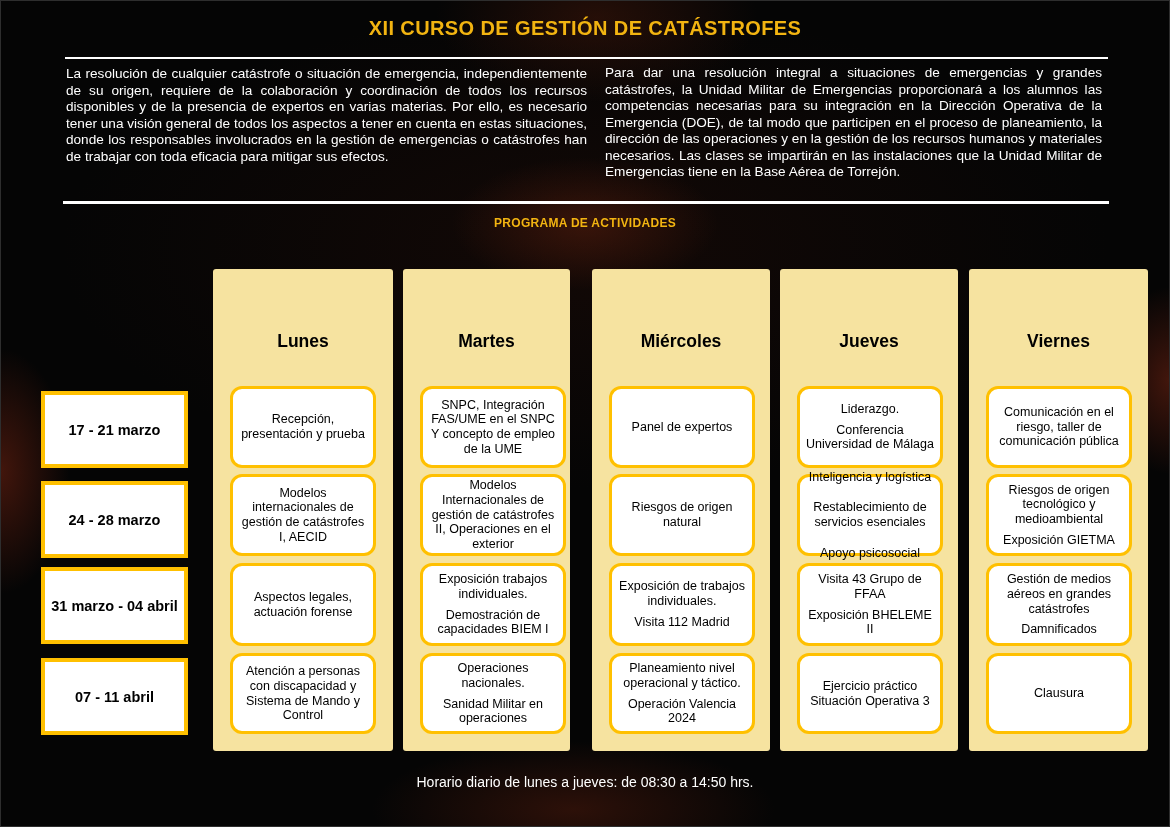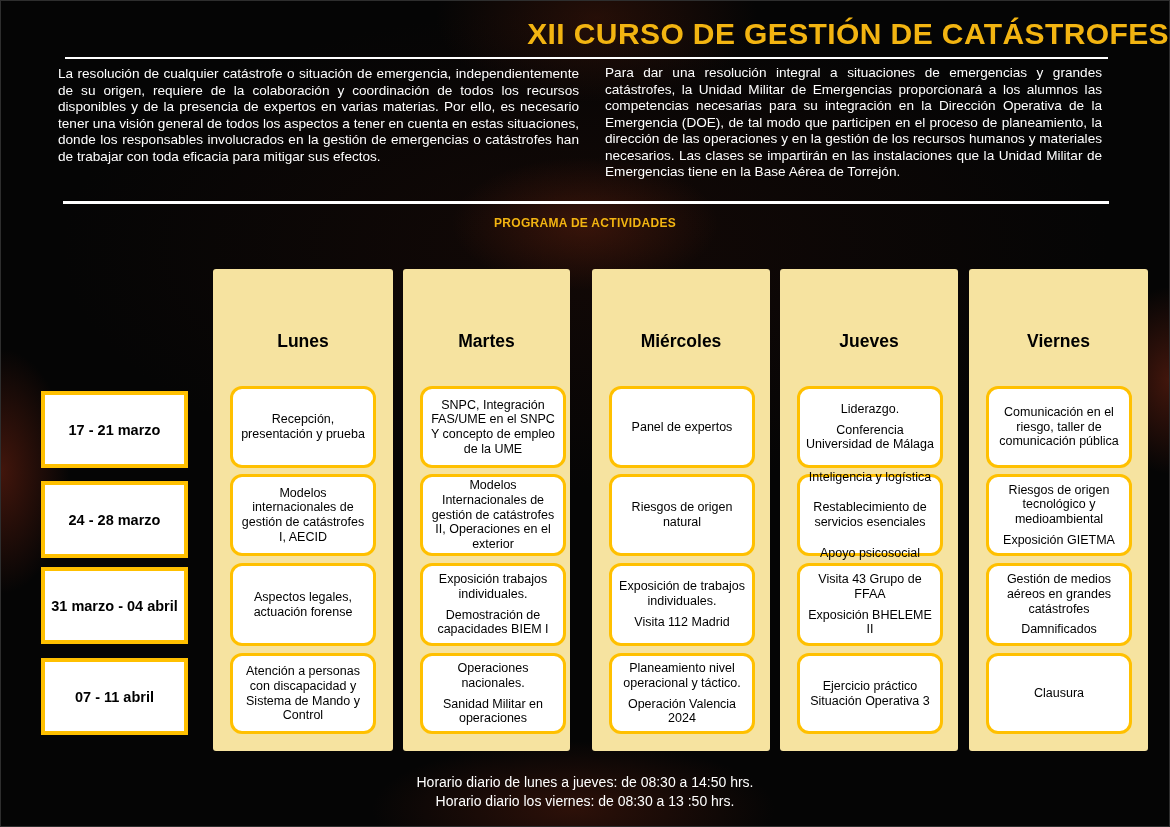--- a/index.html
+++ b/index.html
@@ -10,26 +10,26 @@
     background:
       radial-gradient(190px 95px at 50% 27%, rgba(115,38,16,0.40), transparent 70%),
       radial-gradient(230px 120px at 51% 2%, rgba(90,30,12,0.38), transparent 70%),
       radial-gradient(95px 170px at 0% 57%, rgba(140,42,20,0.45), transparent 72%),
       radial-gradient(85px 130px at 100% 46%, rgba(150,45,22,0.42), transparent 72%),
       radial-gradient(280px 95px at 49% 98%, rgba(110,35,15,0.38), transparent 72%),
       radial-gradient(700px 320px at 50% 30%, rgba(55,18,9,0.28), transparent 75%),
       #050505;
   }
   .title{
-    position:absolute;top:16px;left:0;width:100%;text-align:right;
-    color:#F2B411;font-size:30px;font-weight:bold;letter-spacing:.4px;
+    position:absolute;top:16px;left:0;width:100%;text-align:center;
+    color:#F2B411;font-size:20px;font-weight:bold;letter-spacing:.4px;
   }
   .rule-top{position:absolute;top:56px;left:64px;width:1043px;height:2px;background:#fff;}
   .intro{position:absolute;top:65px;color:#fff;font-size:13.6px;line-height:1.22;text-align:justify;}
-  .intro.left{left:57px;width:521px;}
+  .intro.left{left:65px;width:521px;}
   .intro.right{left:604px;width:497px;top:64px;}
   .rule-mid{position:absolute;top:200px;left:62px;width:1046px;height:3px;background:#fff;}
   .section-title{
     position:absolute;top:215px;left:0;width:100%;text-align:center;
     color:#F2B411;font-size:12px;font-weight:bold;letter-spacing:.3px;
   }
   .week{
     position:absolute;left:40px;width:147px;height:77px;box-sizing:border-box;
     background:#fff;border:4px solid #FFC000;border-radius:0;
     display:flex;align-items:center;justify-content:center;
@@ -163,16 +163,15 @@
       <div class="para">Gestión de medios aéreos en grandes catástrofes</div>
       <div class="para">Damnificados</div>
     </div>
     <div class="cell r4">
       <div class="para">Clausura</div>
     </div>
   </div>
 
   <div class="footer">
     <div>Horario diario de lunes a jueves: de 08:30 a 14:50 hrs.</div>
-    <div>Horario diario los viernes: de 08:30 a 13 :50 hrs.</div>
   </div>
 
 </div>
 
 </body></html>

